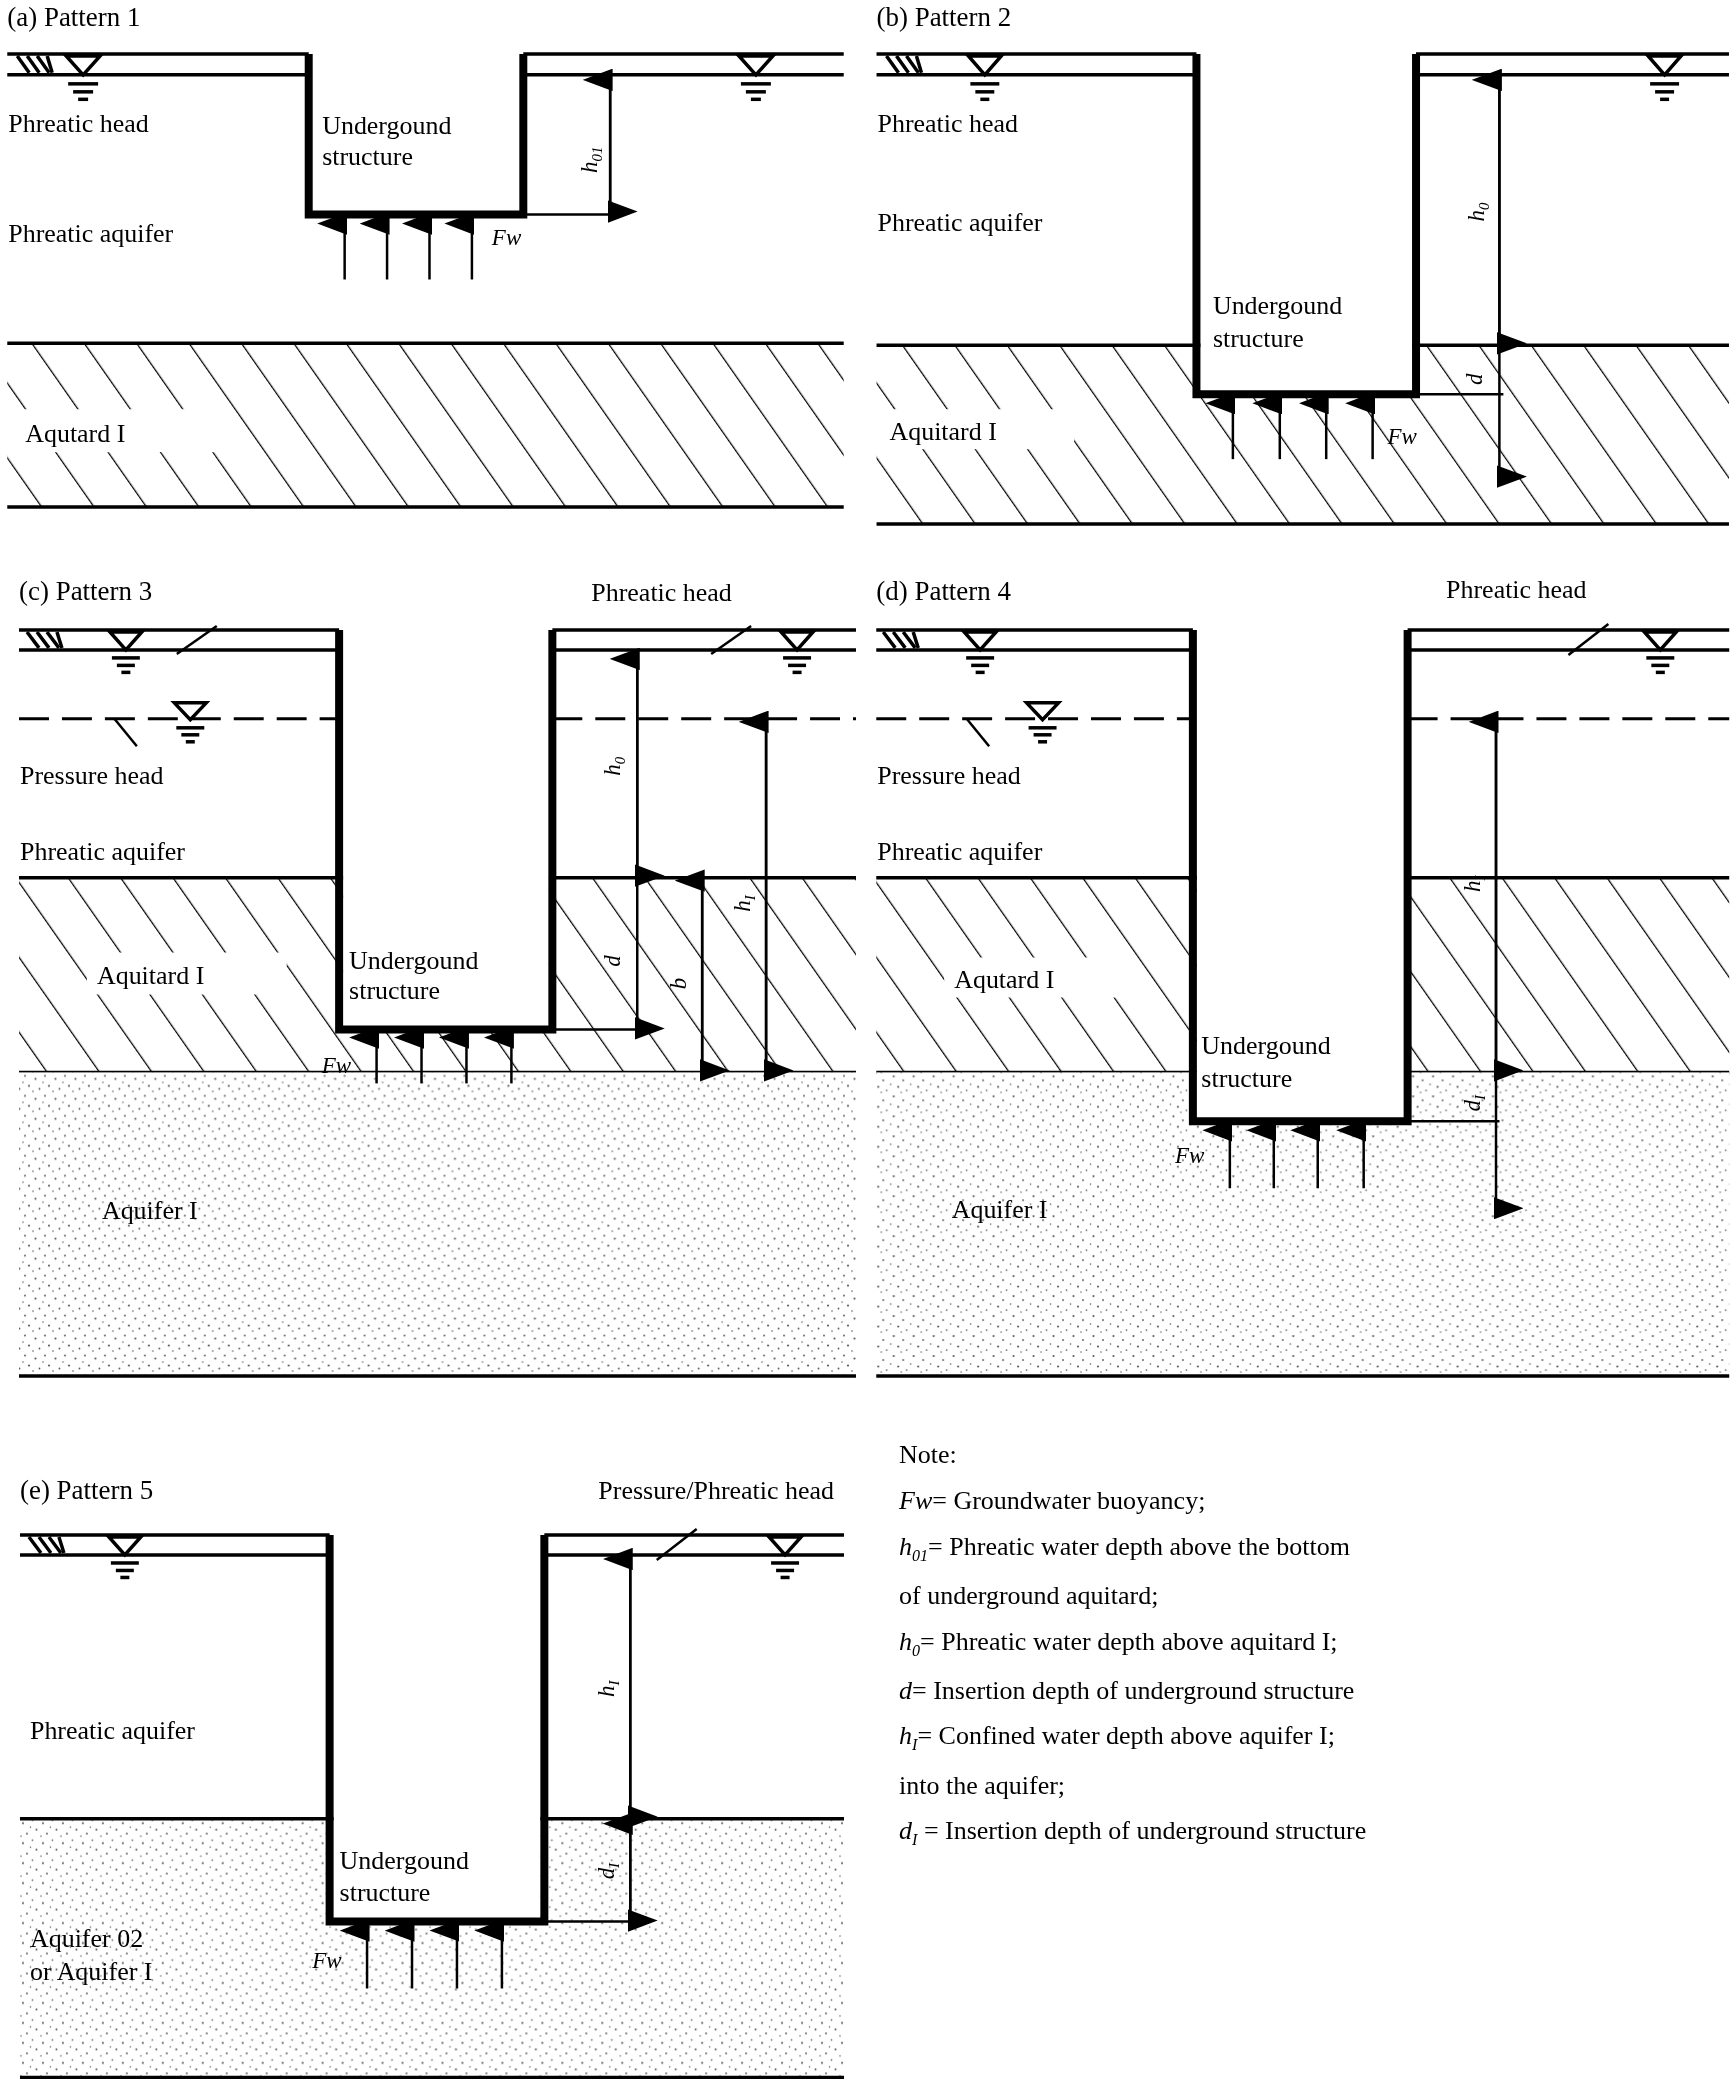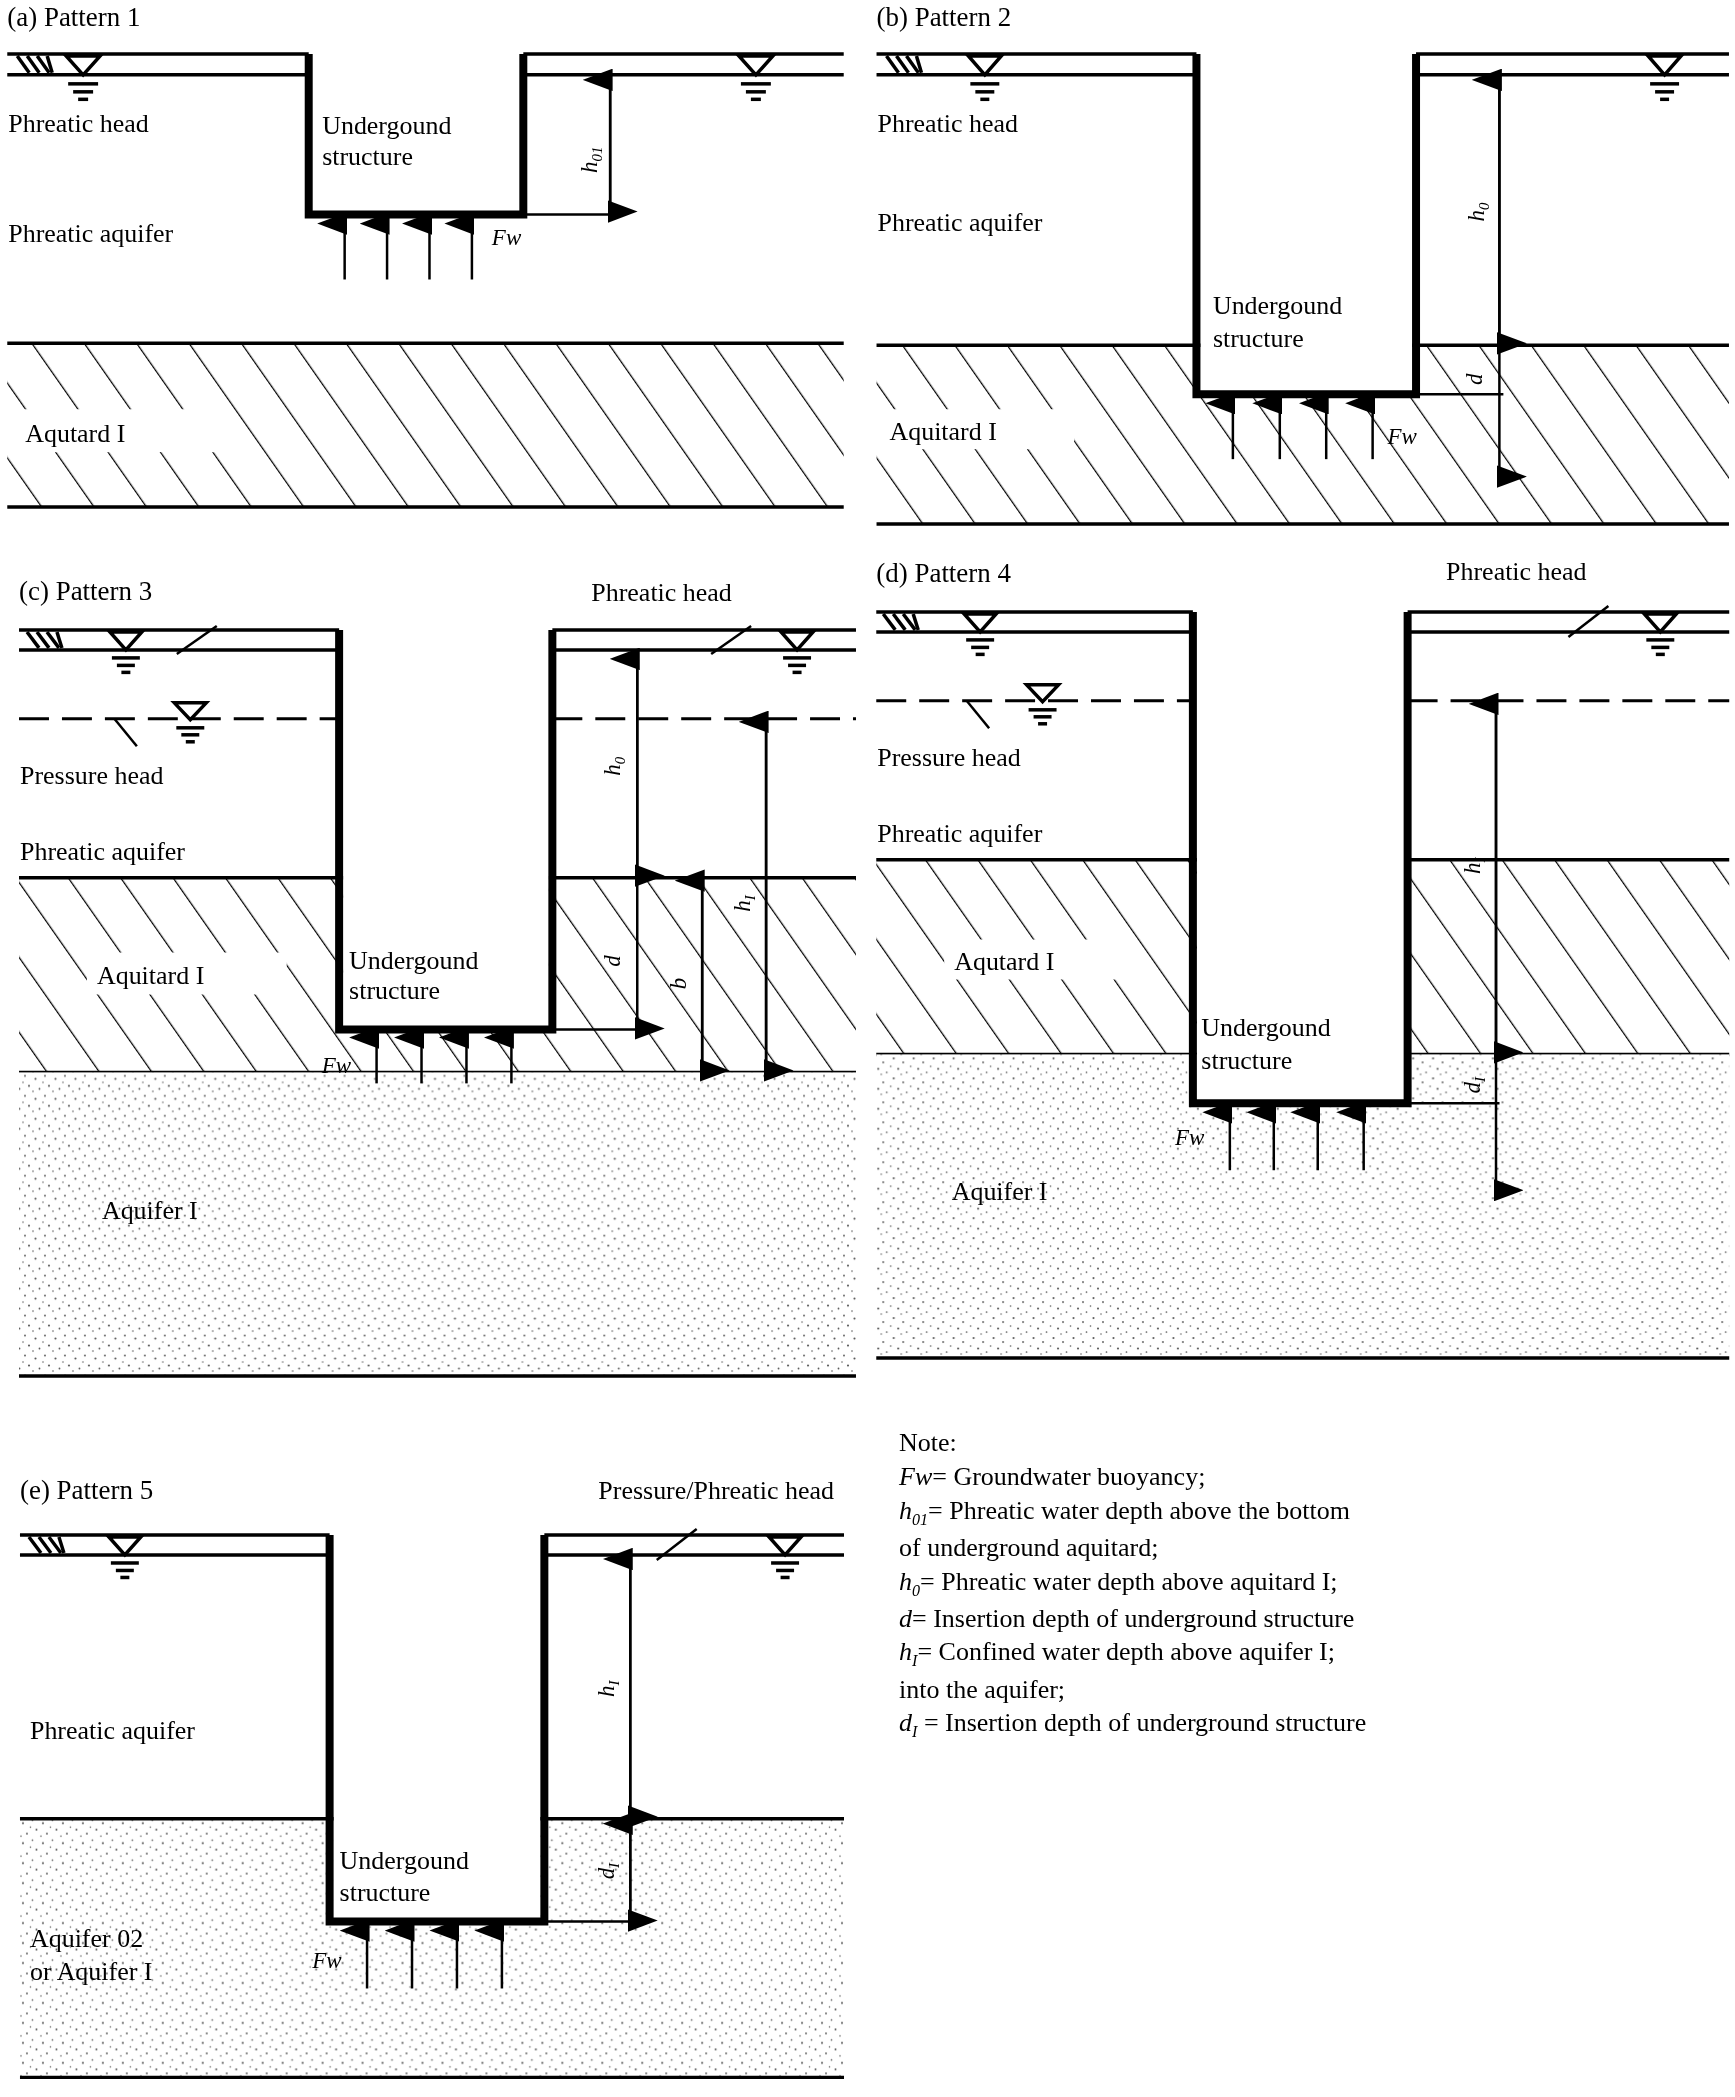--- a/index.html
+++ b/index.html
@@ -10,21 +10,21 @@
   text{font-family:"Liberation Serif","DejaVu Serif",serif;fill:#000;}
   .lbl{font-size:52px;}
   .ttl{font-size:54px;}
   .dim{font-size:46px;font-style:italic;}
   .thin{stroke:#000;stroke-width:5;fill:none;}
   .thick{stroke:#000;stroke-width:16;fill:none;}
   .med{stroke:#000;stroke-width:7;fill:none;}
   .hatchline{stroke:#000;stroke-width:5;}
   .dash{stroke:#000;stroke-width:6;fill:none;stroke-dasharray:60 26;}
   .noteblock{position:absolute;font-size:26px;line-height:1.30;}
-  .noteblock div{white-space:nowrap;}
+  .noteblock div{white-space:nowrap;margin-top:12px;}
   sub{font-size:0.62em;}
   i{font-style:italic;}
 </style>
 </head>
 <body>
 
 <div id="root">
 
 <div class="panel" style="left:0px;top:0px;width:849px;height:544px;">
 <svg width="849" height="544" viewBox="0 0 1700 1090">
@@ -287,21 +287,21 @@
   </g>
 
   <text class="lbl" x="1160" y="55">Phreatic head</text>
   <text class="lbl" x="16" y="420">Pressure head</text>
   <text class="lbl" x="16" y="572">Phreatic aquifer</text>
   <text class="lbl" x="675" y="790">Undergound</text>
   <text class="lbl" x="675" y="852">structure</text>
 </svg>
 </div>
 
-<div class="panel" style="left:869px;top:556px;width:867px;height:819px;">
+<div class="panel" style="left:869px;top:574px;width:867px;height:819px;">
 <svg width="867" height="819" viewBox="0 0 1735 1640">
   <defs>
     <pattern id="hatchD" width="86" height="86" patternUnits="userSpaceOnUse" patternTransform="rotate(-35)">
       <line x1="0" y1="0" x2="0" y2="86" class="hatchline"></line>
     </pattern>
     <pattern id="stipD" width="40" height="40" patternUnits="userSpaceOnUse">
       <rect width="40" height="40" fill="#fff"></rect>
       <circle cx="9" cy="6" r="2.1" fill="#555"></circle>
       <circle cx="28" cy="14" r="1.8" fill="#555"></circle>
       <circle cx="18" cy="27" r="2.1" fill="#555"></circle>

